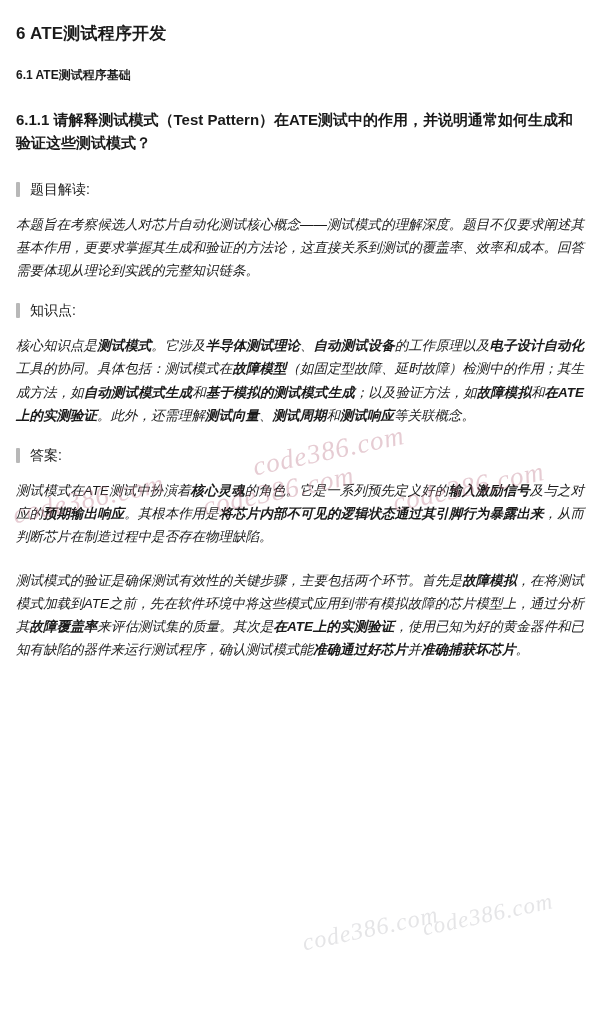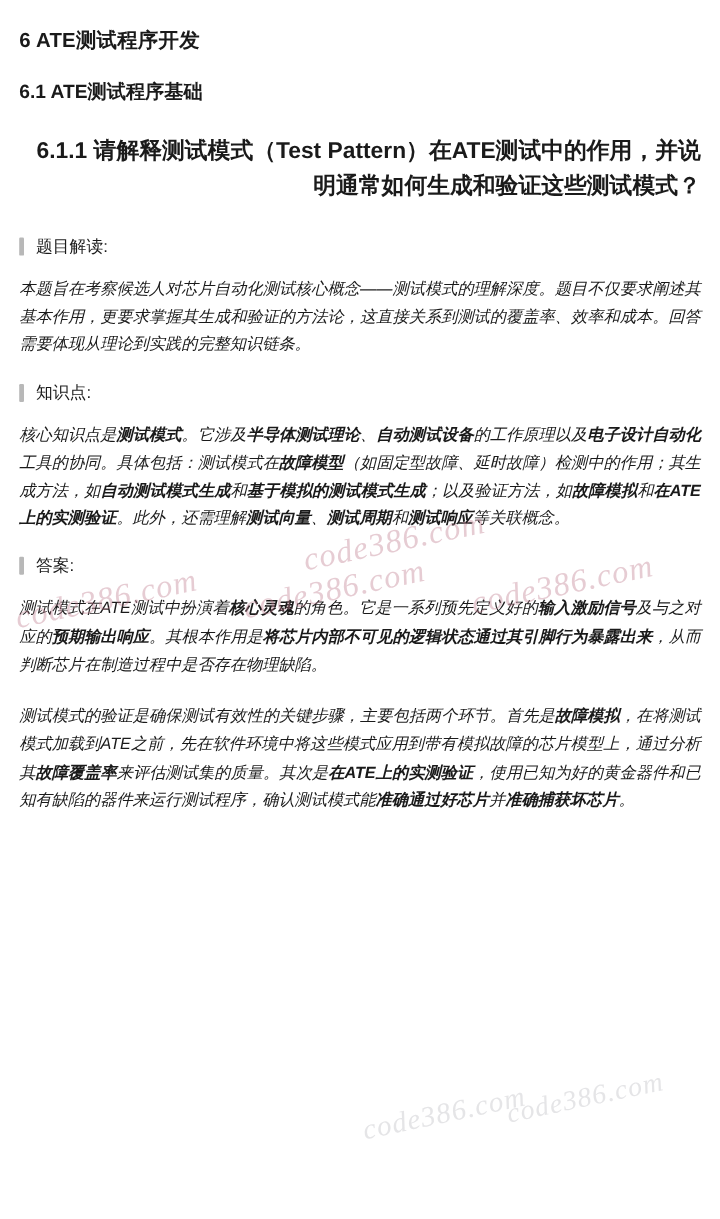--- a/index.html
+++ b/index.html
@@ -21,30 +21,29 @@
     box-sizing: border-box;
     overflow: hidden;
   }
   h1.chapter {
     font-size: 17px;
     font-weight: bold;
     margin: 4px 0 22px 0;
     letter-spacing: 0.2px;
   }
   h2.section {
-    font-size: 16px;
+    font-size: 12px;
     font-weight: bold;
     margin: 0 0 24px 0;
   }
   h3.question {
-    font-size: 19px;
+    font-size: 15px;
     font-weight: bold;
     line-height: 1.55;
     margin: 0 0 26px 0;
-    text-align: right;
   }
   .block-head {
     position: relative;
     padding-left: 14px;
     margin: 0 0 14px 0;
     font-size: 14px;
     font-weight: normal;
   }
   .block-head::before {
     content: "";

